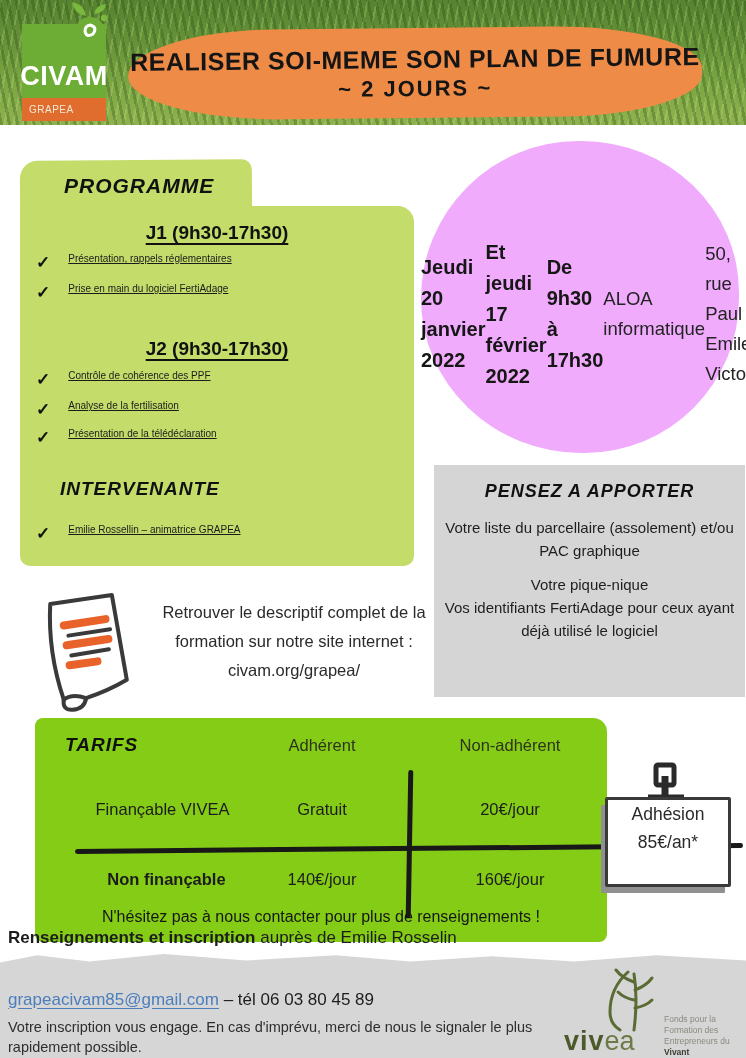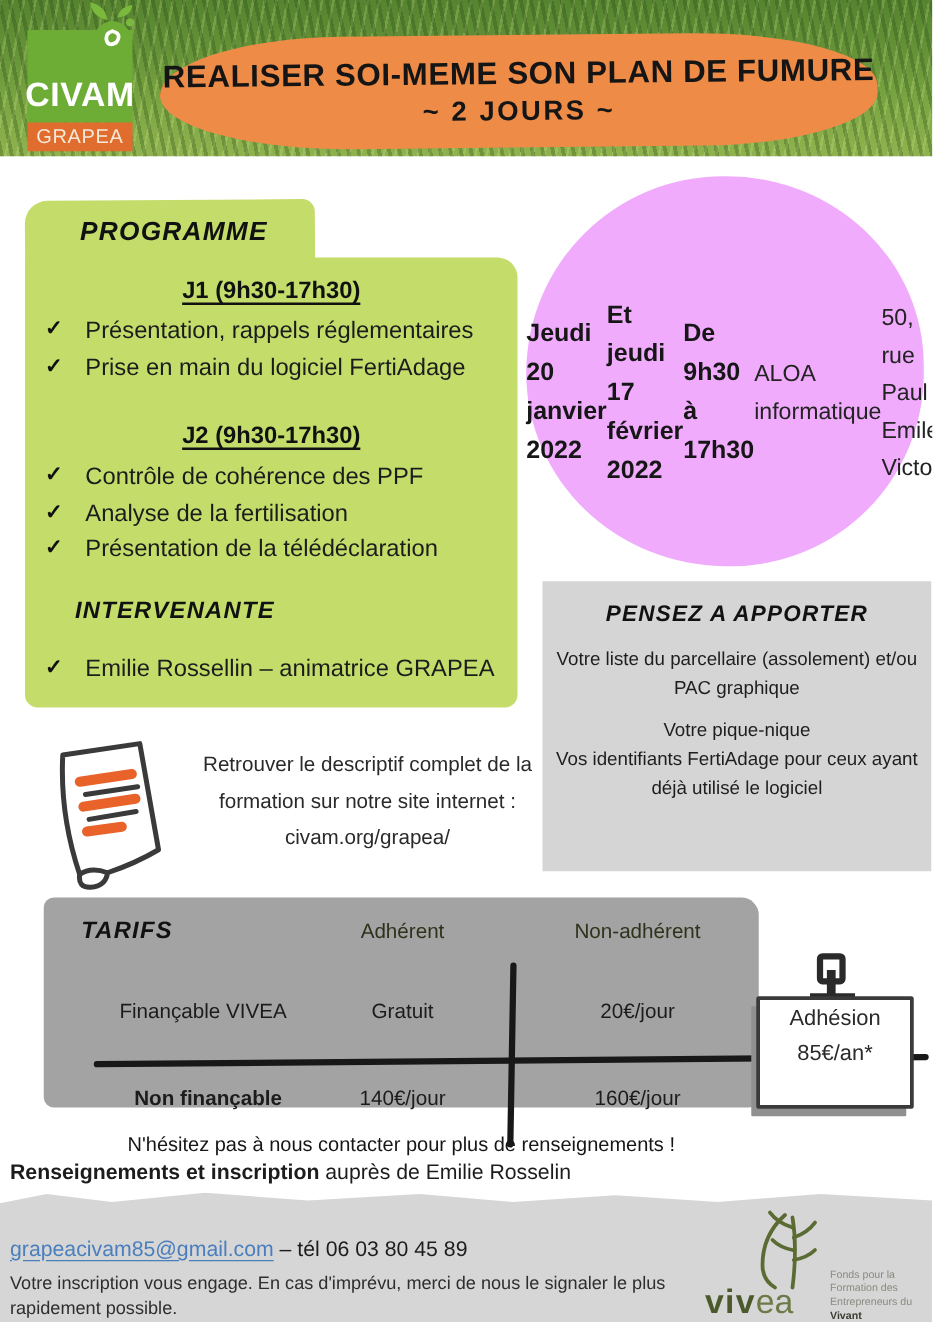--- a/index.html
+++ b/index.html
@@ -20,52 +20,52 @@
     background:#ee8b47;border-radius:49% 51% 47% 53% / 98% 92% 88% 96%;
     transform:rotate(-.6deg);
     display:flex;flex-direction:column;align-items:center;justify-content:center;gap:2px;
   }
   .banner .t1{font-size:25px;font-weight:bold;letter-spacing:.5px;color:#151515;}
   .banner .t2{font-size:22px;font-weight:bold;letter-spacing:2px;color:#151515;}
   .logo{position:absolute;left:22px;top:24px;width:84px;}
   .logo-green{width:84px;height:74px;background:#6dac35;display:flex;align-items:flex-end;justify-content:center;}
   .logo-green span{color:#fff;font-weight:bold;font-size:27px;letter-spacing:.5px;line-height:1;padding-bottom:8px;font-stretch:condensed;}
   .logo-orange{width:84px;height:23px;background:#e06d2e;display:flex;align-items:center;}
-  .logo-orange span{color:#f4e9d8;font-size:16px;padding-left:7px;letter-spacing:.5px;}
+  .logo-orange span{color:#f4e9d8;font-size:10px;padding-left:7px;letter-spacing:.5px;}
   .sprout{position:absolute;left:34px;top:-26px;}
   
   .prog-tab{position:absolute;left:20px;top:160px;width:232px;height:64px;background:#c3dc6a;border-radius:18px 10px 0 0;transform:rotate(-.4deg);}
   .prog-box{position:absolute;left:20px;top:206px;width:394px;height:360px;background:#c3dc6a;border-radius:0 16px 10px 10px;}
   .prog-title{position:absolute;left:64px;top:174px;font-size:21px;font-weight:bold;font-style:italic;letter-spacing:1px;color:#111;}
   .sess-title{position:absolute;width:394px;left:20px;text-align:center;font-size:19px;font-weight:bold;color:#111;
               text-decoration:underline;text-underline-offset:4px;text-decoration-thickness:2px;}
   .check-row{position:absolute;left:36px;width:372px;display:flex;gap:18px;align-items:flex-start;}
   .check-row .ck{font-size:17px;font-weight:bold;color:#111;line-height:1.2;}
-  .check-row .tx{font-size:19px;color:#1c1c1c;line-height:1.25;}
+  .check-row .tx{font-size:10px;color:#1c1c1c;line-height:1.25;text-decoration:underline;}
   .interv-title{position:absolute;left:60px;font-size:19px;font-weight:bold;font-style:italic;letter-spacing:1px;color:#111;}
   
   .event-circle{
     position:absolute;left:421px;top:141px;width:318px;height:312px;background:#f0abfc;
     border-radius:50% 50% 49% 51% / 51% 49% 50% 50%;
     display:flex;flex-direction:row;align-items:center;padding-top:34px;box-sizing:border-box;
   }
   .event-circle .b{font-size:20px;font-weight:bold;color:#161616;line-height:31px;}
   .event-circle .r{font-size:18.5px;color:#232323;line-height:30px;}
   .mask-row{display:flex;align-items:center;gap:10px;margin-top:6px;}
   .mask-row .mt{font-size:15px;font-weight:bold;color:#161616;}
   
   .bring-box{position:absolute;left:434px;top:465px;width:311px;height:232px;background:#d5d5d5;
              display:flex;flex-direction:column;align-items:center;box-sizing:border-box;padding:16px 12px 0;}
   .bring-title{font-size:18px;font-weight:bold;font-style:italic;letter-spacing:1px;color:#111;margin-bottom:14px;}
   .bring-item{font-size:15px;color:#1e1e1e;text-align:center;line-height:23px;margin-bottom:11px;width:292px;}
   
   .scroll-icon{position:absolute;left:28px;top:582px;}
   .web-note{position:absolute;left:158px;top:598px;width:272px;font-size:16.5px;color:#2a2a2a;line-height:29px;text-align:center;}
   
-  .tarif-box{position:absolute;left:35px;top:718px;width:572px;height:168px;background:#a3a3a3;border-radius:8px 14px 8px 8px;}
+  .tarif-box{position:absolute;left:35px;top:718px;width:572px;height:224px;background:#84cc16;border-radius:8px 14px 8px 8px;}
   .tarif-title{position:absolute;left:30px;top:16px;font-size:19px;font-weight:bold;font-style:italic;letter-spacing:1px;color:#111;}
   .tarif-h{position:absolute;top:18px;font-size:16.5px;color:#2e331c;}
   .tarif-cell{position:absolute;font-size:16.5px;color:#1c1c1c;text-align:center;}
   .hline{position:absolute;left:40px;top:128px;width:668px;height:5px;background:#181818;border-radius:3px;transform:rotate(-.5deg);}
   .vline{position:absolute;left:372px;top:52px;width:5px;height:148px;background:#181818;border-radius:3px;transform:rotate(1deg);}
   .tarif-note{position:absolute;left:0;top:190px;width:572px;text-align:center;font-size:16px;color:#161616;}
   
   .clip-icon{position:absolute;left:638px;top:762px;}
   .adh-sign{position:absolute;left:605px;top:797px;width:120px;height:84px;background:#fff;border:3px solid #3a3a3a;
             border-radius:2px;box-shadow:-5px 7px 0 -1px #909090;display:flex;flex-direction:column;align-items:center;}

